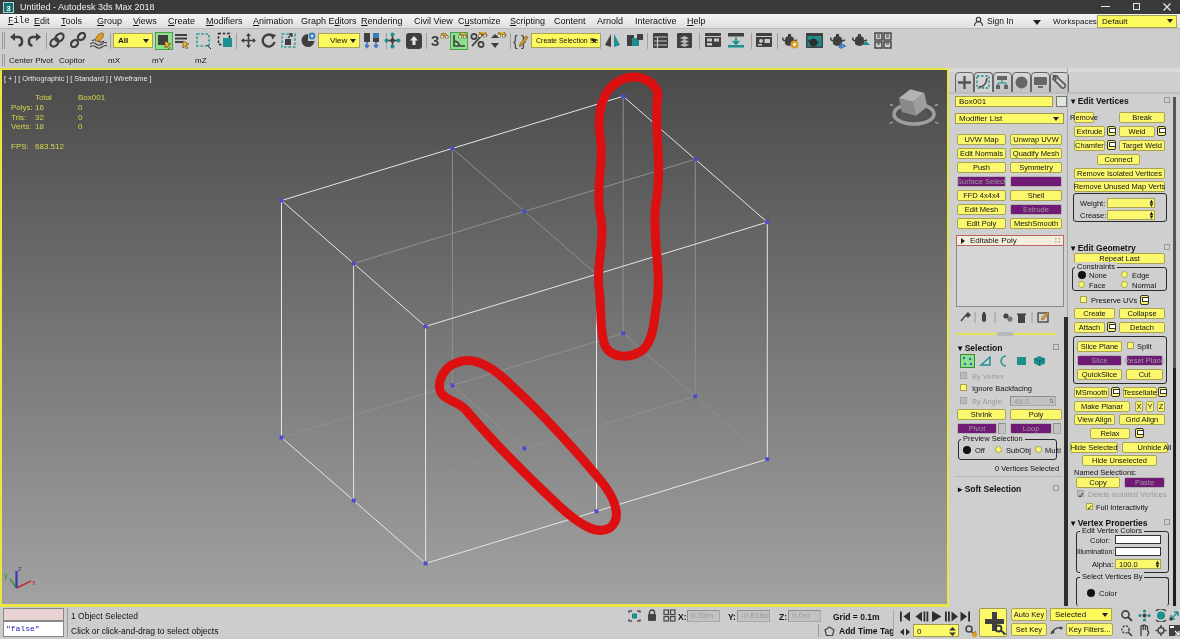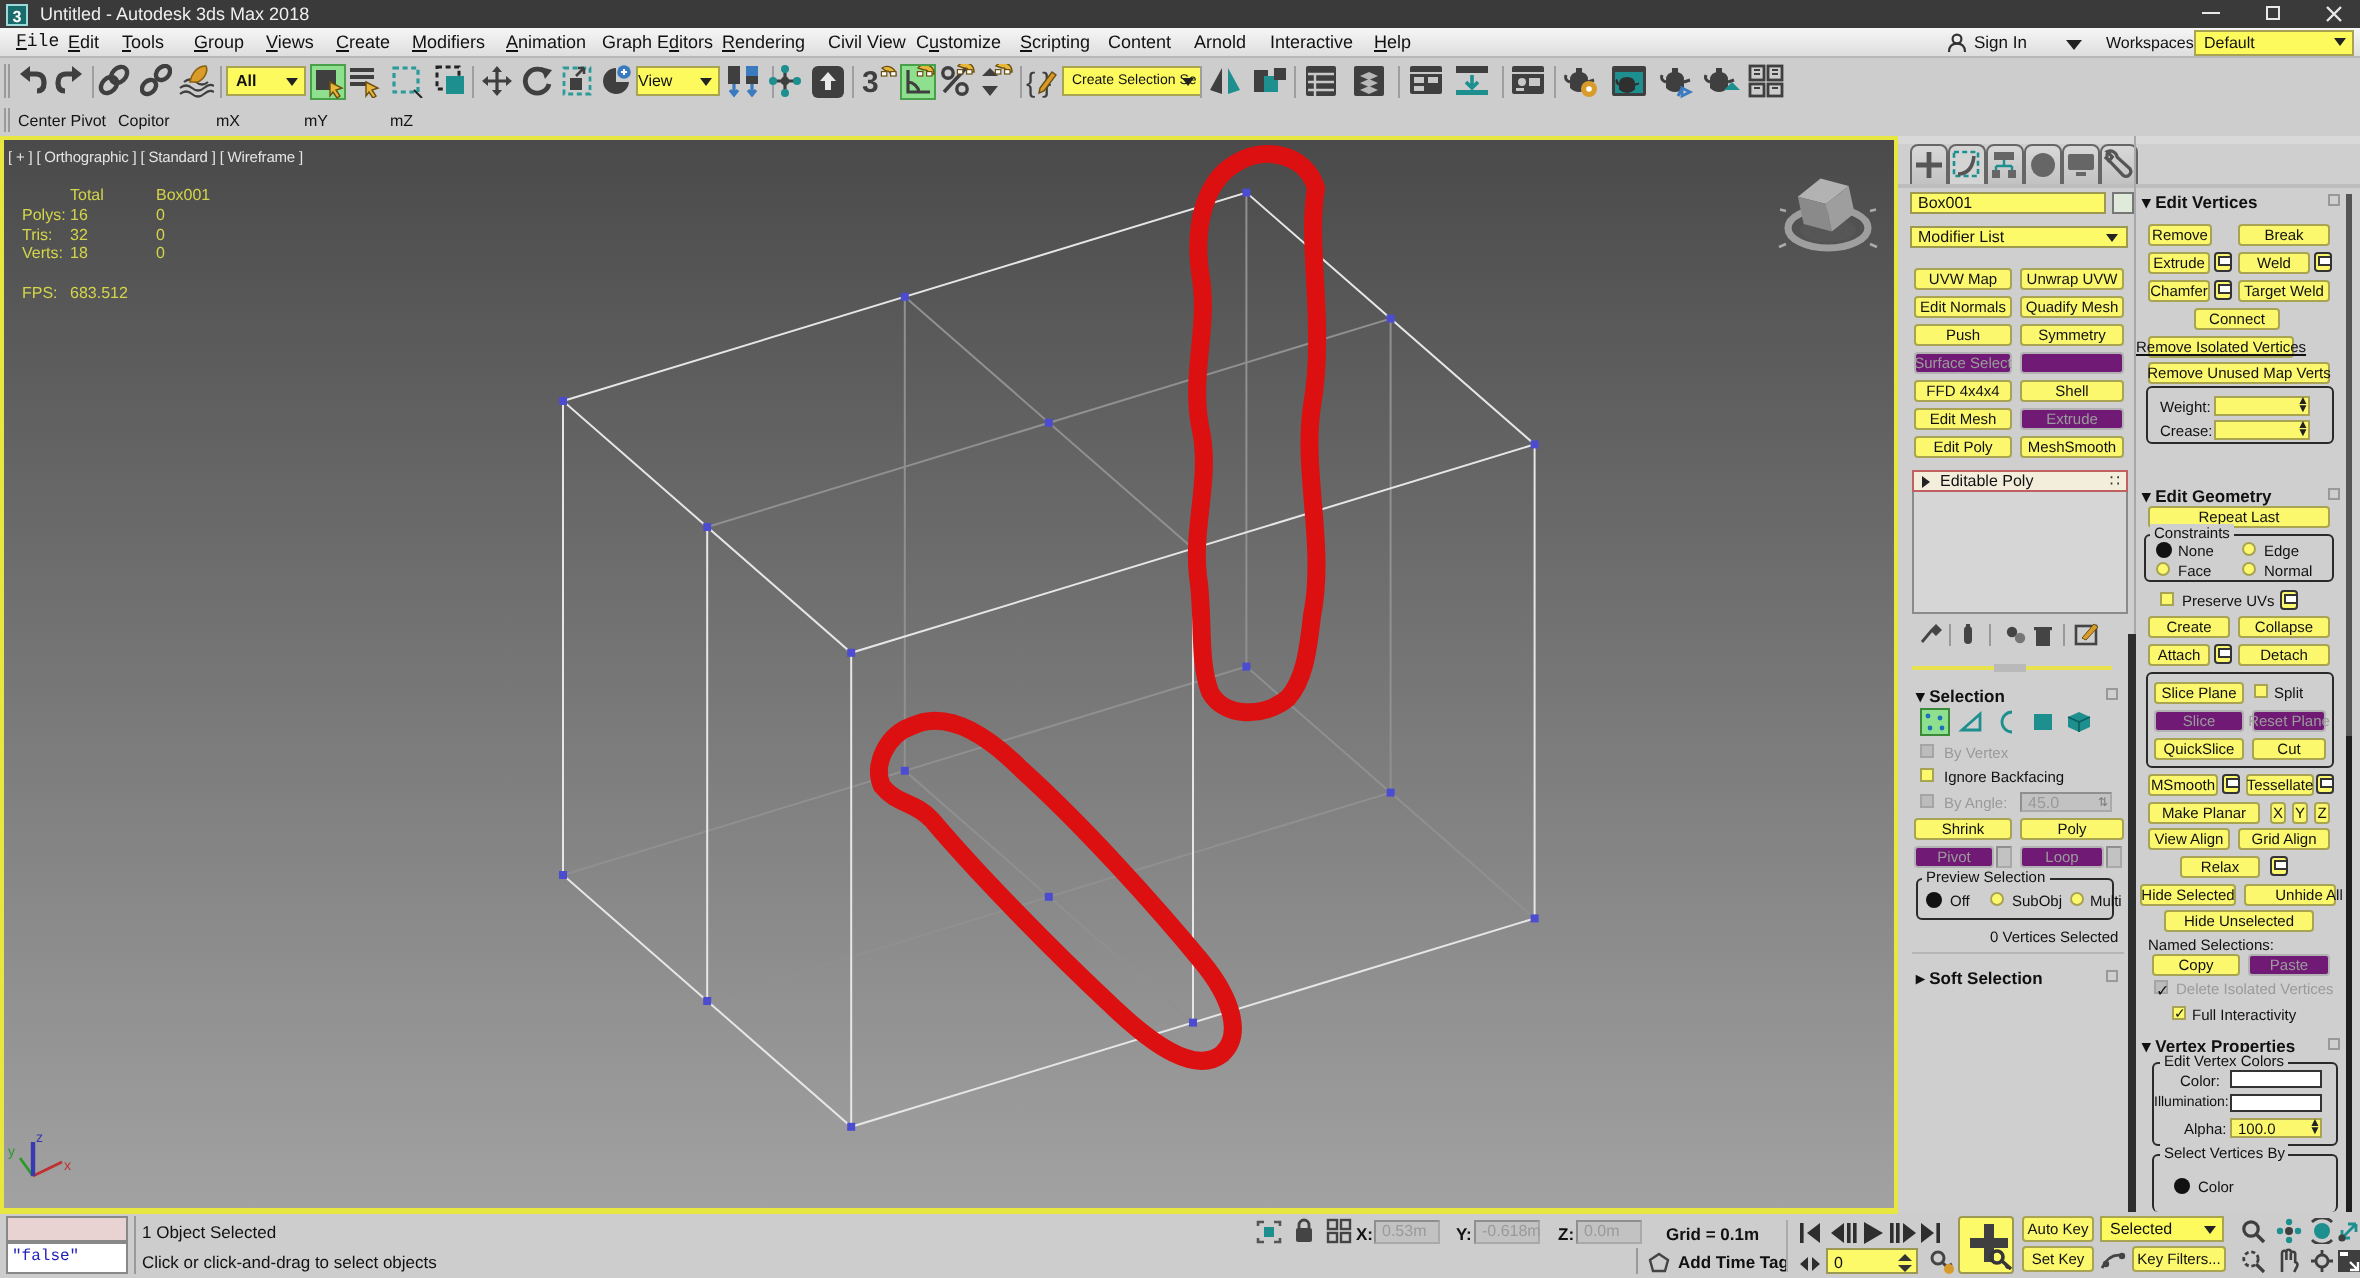--- a/index.html
+++ b/index.html
@@ -147,21 +147,21 @@
     <svg class="abs" style="left:280px; top:3px;" width="17" height="17" viewBox="0 0 17 17">
         <rect x="2" y="2" width="13" height="13" fill="none" stroke="#2a9a9a" stroke-width="1.4" stroke-dasharray="2.5 1.8"></rect>
         <rect x="5" y="7" width="6" height="6" fill="#3f3f3f"></rect>
         <path d="M8 6 L12 2 M12 2 L12 5 M12 2 L9 2" stroke="#3f3f3f" stroke-width="1.3" fill="none"></path>
       </svg>
     <svg class="abs" style="left:300px; top:3px;" width="17" height="17" viewBox="0 0 17 17">
         <path d="M8 2 A6.5 6.5 0 1 0 14.5 9 L8 9 Z" fill="#3f3f3f"></path>
         <circle cx="12" cy="4" r="3.4" fill="#3a7abf"></circle>
         <path d="M10.5 4 h3 M12 2.5 v3" stroke="#fff" stroke-width="1"></path>
       </svg>
-    <div class="ydrop" style="left:318px; top:4px; width:42px; height:15px; line-height:13px; padding-left:0;">View<span class="arr" style="top:5px;"></span></div>
+    <div class="ydrop" style="left:318px; top:4px; width:42px; height:15px; line-height:13px; padding-left:11px;">View<span class="arr" style="top:5px;"></span></div>
     <svg class="abs" style="left:363px; top:3px;" width="20" height="18" viewBox="0 0 20 18">
         <rect x="1" y="1" width="6" height="9" fill="#3f3f3f"></rect>
         <rect x="10" y="1" width="6" height="9" fill="#3f3f3f"></rect>
         <path d="M4 10 L4 15 M2 13 L4 15.5 L6 13" stroke="#3a7abf" stroke-width="1.6" fill="none"></path>
         <path d="M13 10 L13 15 M11 13 L13 15.5 L15 13" stroke="#3a7abf" stroke-width="1.6" fill="none"></path>
         <rect x="10" y="1" width="6" height="5" fill="#3a7abf"></rect>
       </svg>
     <div class="sep" style="left:386px; top:4px; height:16px;"></div>
     <svg class="abs" style="left:384px; top:3px;" width="17" height="17" viewBox="0 0 17 17">
         <path d="M8.5 2 L8.5 15 M2 8.5 L15 8.5" stroke="#3f3f3f" stroke-width="1.6"></path>
@@ -498,31 +498,31 @@
     <div class="lbl" style="left:46px; top:396px;">0 Vertices Selected</div>
     <div class="abs" style="left:7px; top:408px; width:106px; height:1px; background:#b5b5b5;"></div>
     <div class="hdr" style="left:9px; top:416px;">▸ <b>Soft Selection</b></div>
     <div class="abs" style="left:104px; top:417px; width:6px; height:6px; border:1px solid #999;"></div>
 
     <div class="abs" style="left:118px; top:0px; width:1px; height:538px; background:#a9a9a9;"></div>
     <div class="abs" style="left:115px; top:249px; width:4px; height:289px; background:#2e2e2e;"></div>
 
     <div class="hdr" style="left:122px; top:28px;">▾ <b>Edit Vertices</b></div>
     <div class="abs" style="left:215px; top:29px; width:6px; height:6px; border:1px solid #999;"></div>
-    <div class="yb" style="left:125px; top:44px; width:32px; height:11px;">Remove</div>
+    <div class="yb" style="left:125px; top:44px; width:20px; height:11px;">Remove</div>
       <div class="yb" style="left:170px; top:44px; width:46px; height:11px;">Break</div>
     <div class="yb" style="left:125px; top:58px; width:31px; height:11px;">Extrude</div>
       <div class="sq" style="left:158px; top:58px;"></div>
     <div class="yb" style="left:170px; top:58px; width:36px; height:11px;">Weld</div>
       <div class="sq" style="left:208px; top:58px;"></div>
     <div class="yb" style="left:125px; top:72px; width:31px; height:11px;">Chamfer</div>
       <div class="sq" style="left:158px; top:72px;"></div>
     <div class="yb" style="left:170px; top:72px; width:46px; height:11px;">Target Weld</div>
     <div class="yb" style="left:148px; top:86px; width:43px; height:11px;">Connect</div>
-    <div class="yb" style="left:125px; top:100px; width:73px; height:11px;text-decoration:underline;">Remove Isolated Vertices</div>
+    <div class="yb" style="left:125px; top:100px; width:91px; height:11px;">Remove Isolated Vertices</div>
     <div class="yb" style="left:125px; top:113px; width:91px; height:11px;">Remove Unused Map Verts</div>
     <div class="grp" style="left:124px; top:125px; width:94px; height:29px; border-width:1.5px;"></div>
     <div class="lbl" style="left:131px; top:131px;">Weight:</div>
       <div class="yb" style="left:158px; top:130px; width:48px; height:10px; border-radius:0;"></div>
       <span class="spin" style="left:198px; top:131px;">▲<br>▼</span>
     <div class="lbl" style="left:131px; top:143px;">Crease:</div>
       <div class="yb" style="left:158px; top:142px; width:48px; height:10px; border-radius:0;"></div>
       <span class="spin" style="left:198px; top:143px;">▲<br>▼</span>
 
     <div class="hdr" style="left:122px; top:175px;">▾ <b>Edit Geometry</b></div>

